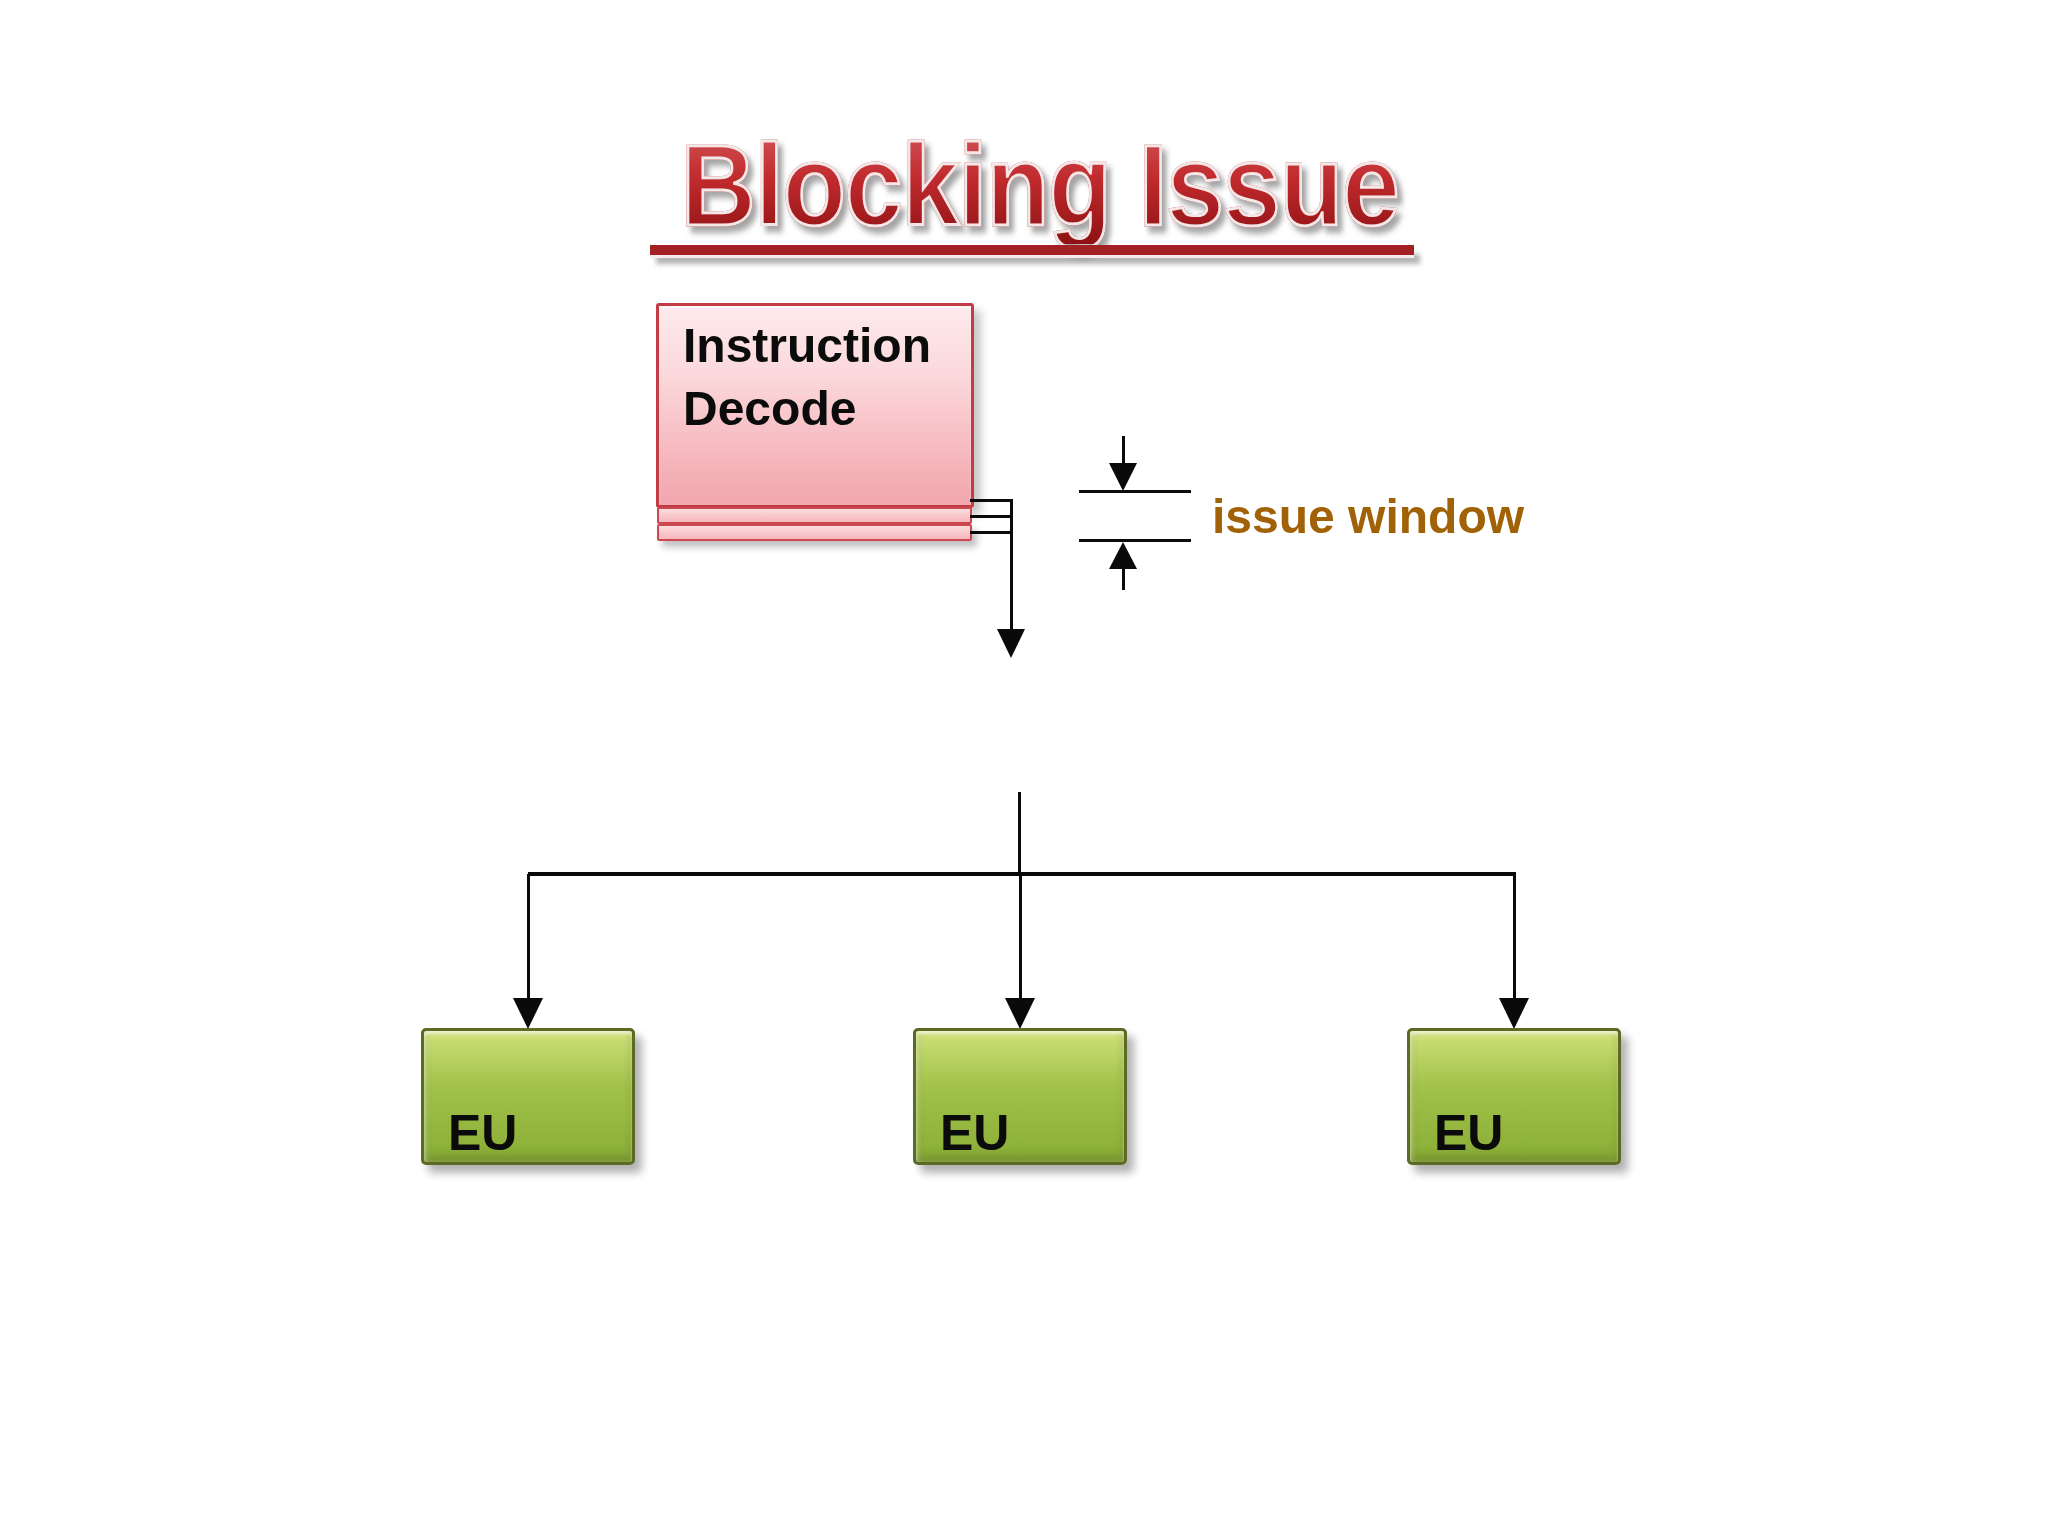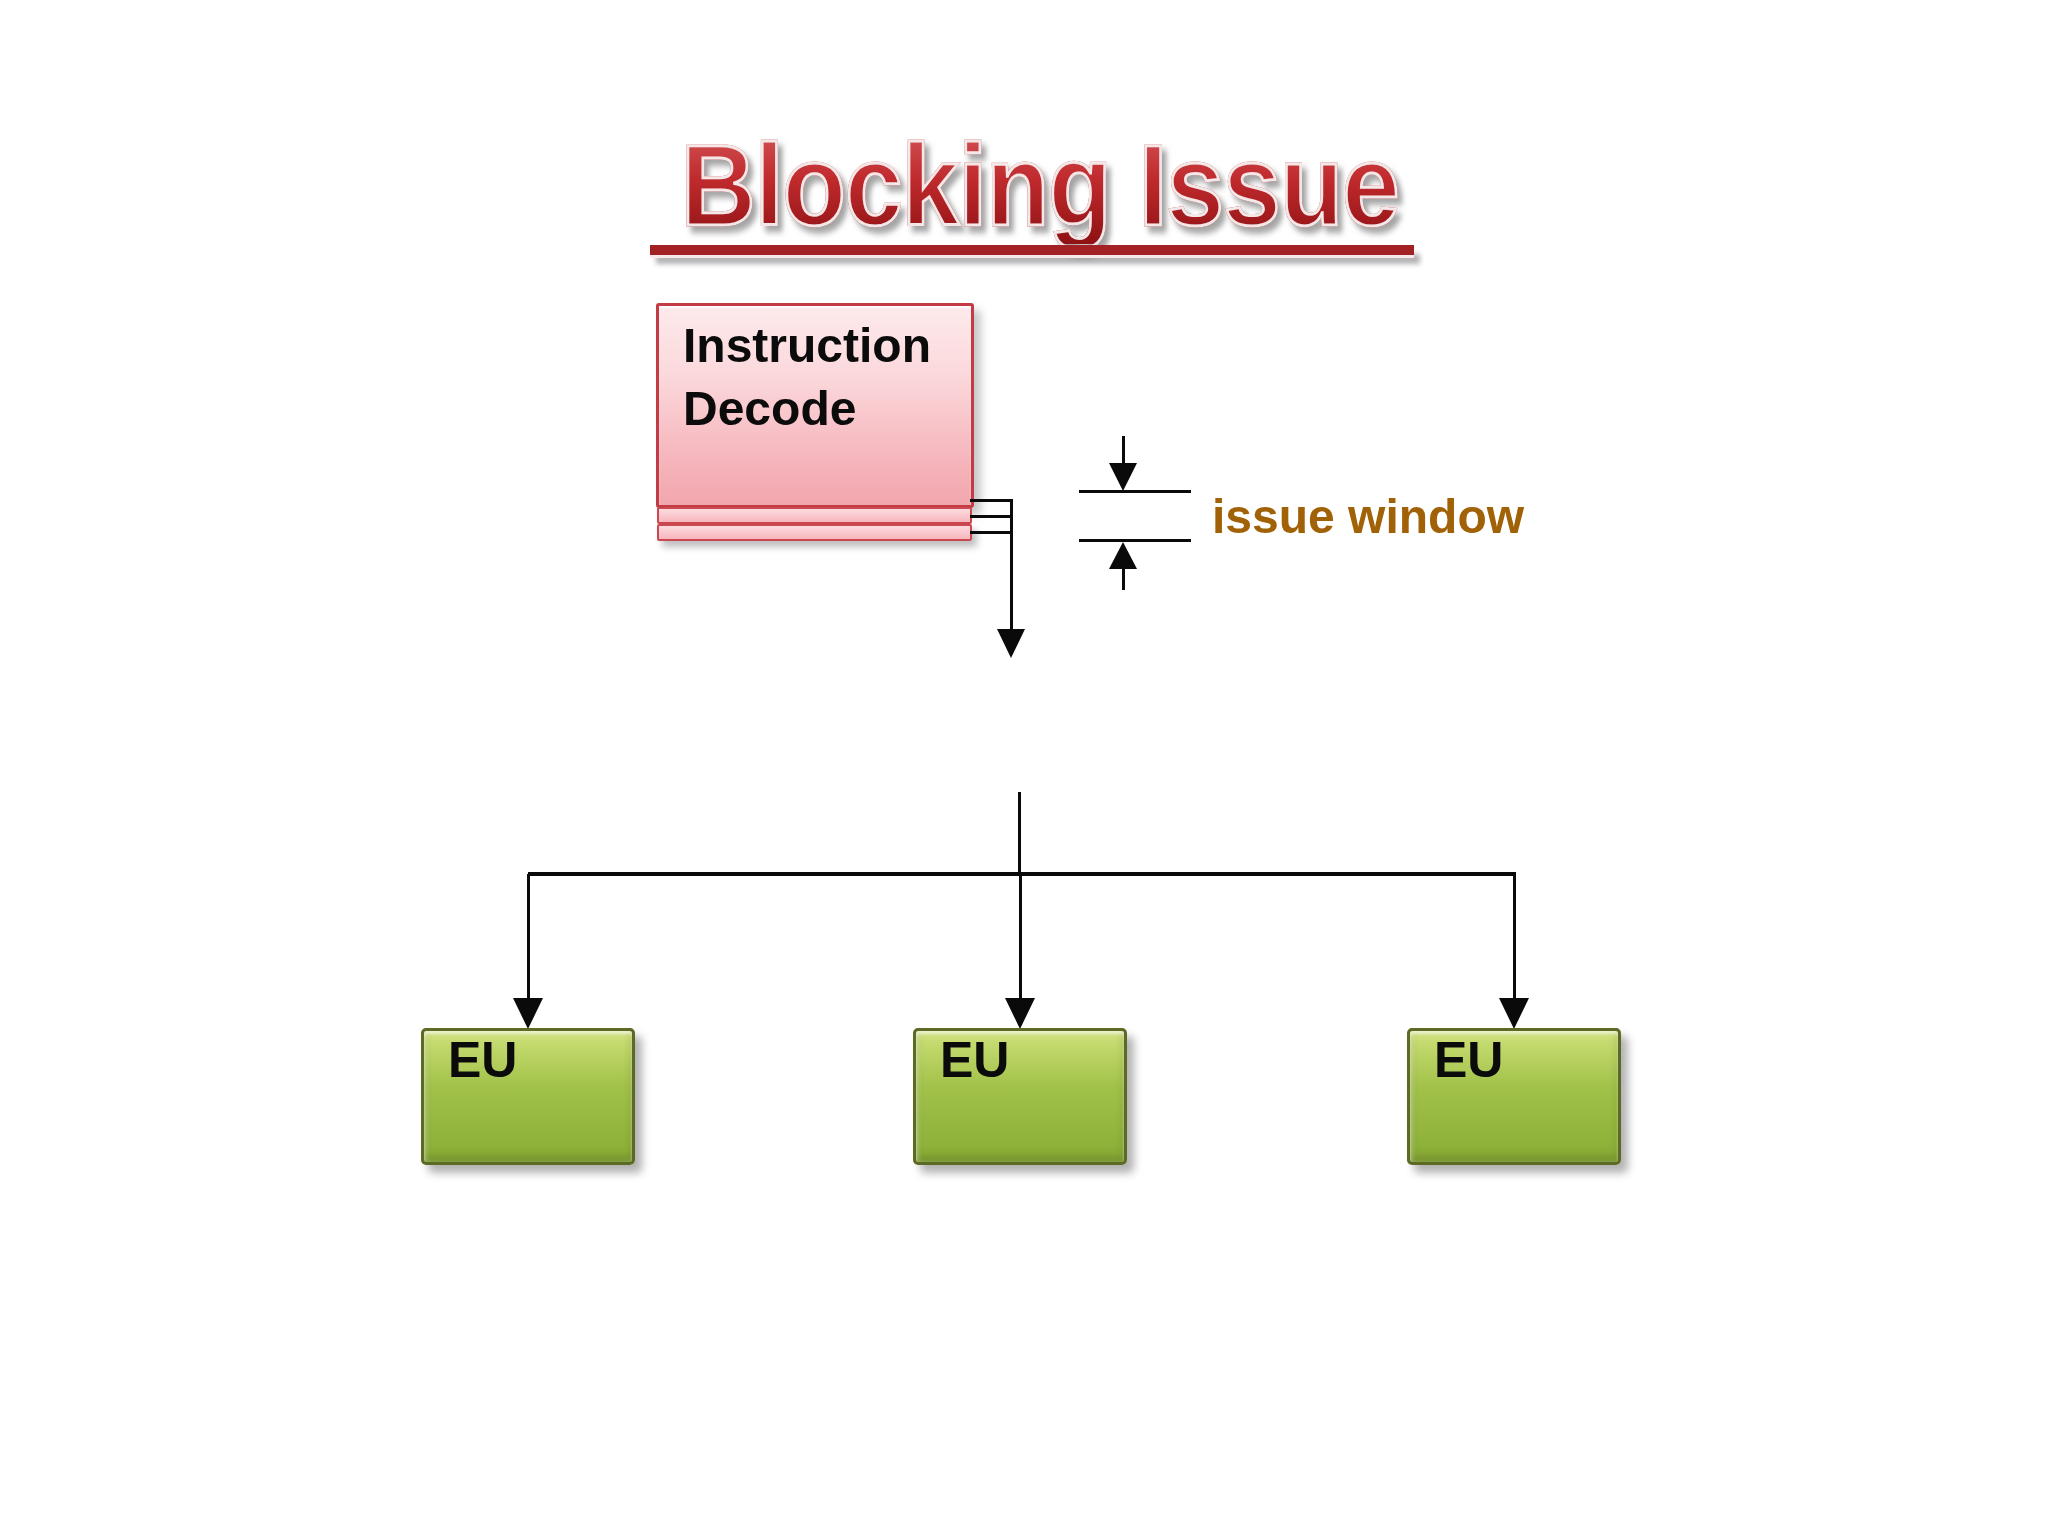--- a/index.html
+++ b/index.html
@@ -76,21 +76,21 @@
 
   
   .eu-box{
     position:absolute;top:1028px;width:208px;height:131px;
     border:3px solid #5d6a24;border-radius:5px;
     background:linear-gradient(180deg,#d5e388 0%,#c4da6e 9%,#a2c24a 42%,#8fb23a 86%,#85a834 100%);
     box-shadow:7px 8px 8px rgba(0,0,0,0.30),
                inset 0 3px 3px rgba(255,255,255,0.55),
                inset 3px 0 4px rgba(255,255,255,0.25),
                inset 0 -5px 8px rgba(60,70,20,0.25);
-    display:flex;align-items:flex-start;
+    display:flex;align-items:flex-end;
   }
   .eu-1{left:421px;} .eu-2{left:913px;} .eu-3{left:1407px;}
   .eu-label{
     padding-left:24px;font-weight:bold;font-size:50px;color:#0b0b0b;
   }
 
   
   .issue-window-label{
     position:absolute;left:1212px;top:489px;
     font-weight:bold;font-size:48px;color:#a16207;white-space:nowrap;

